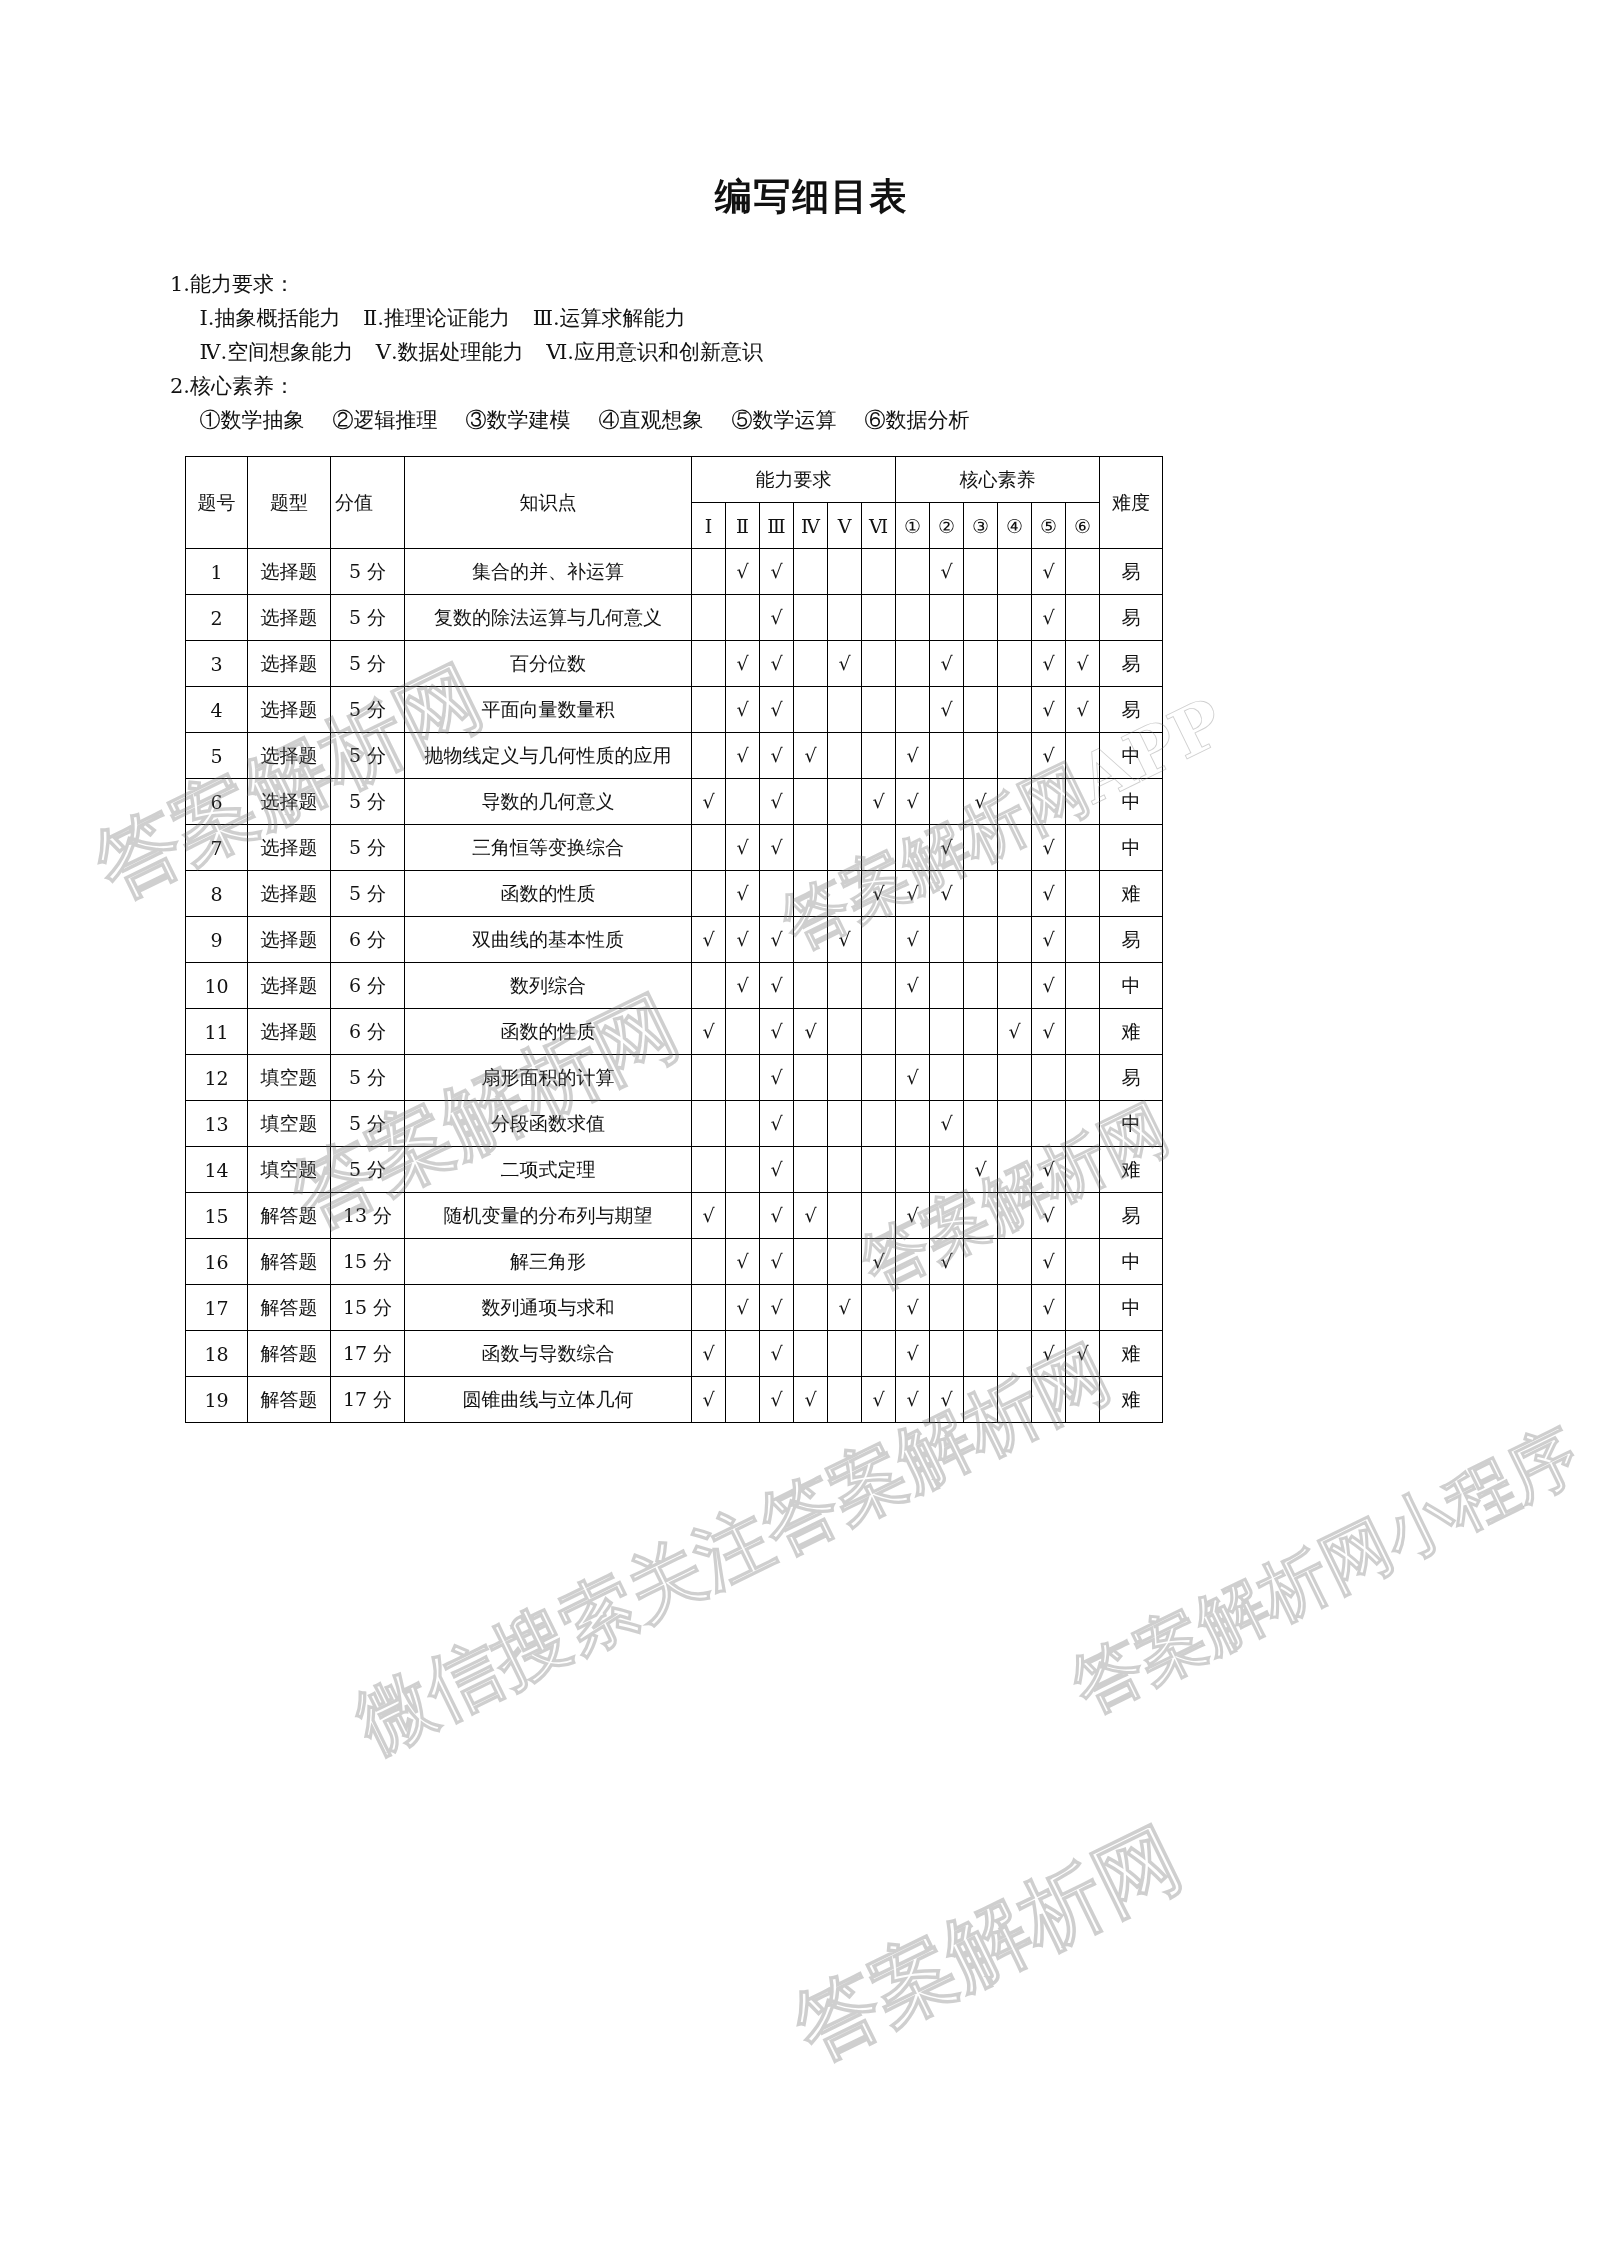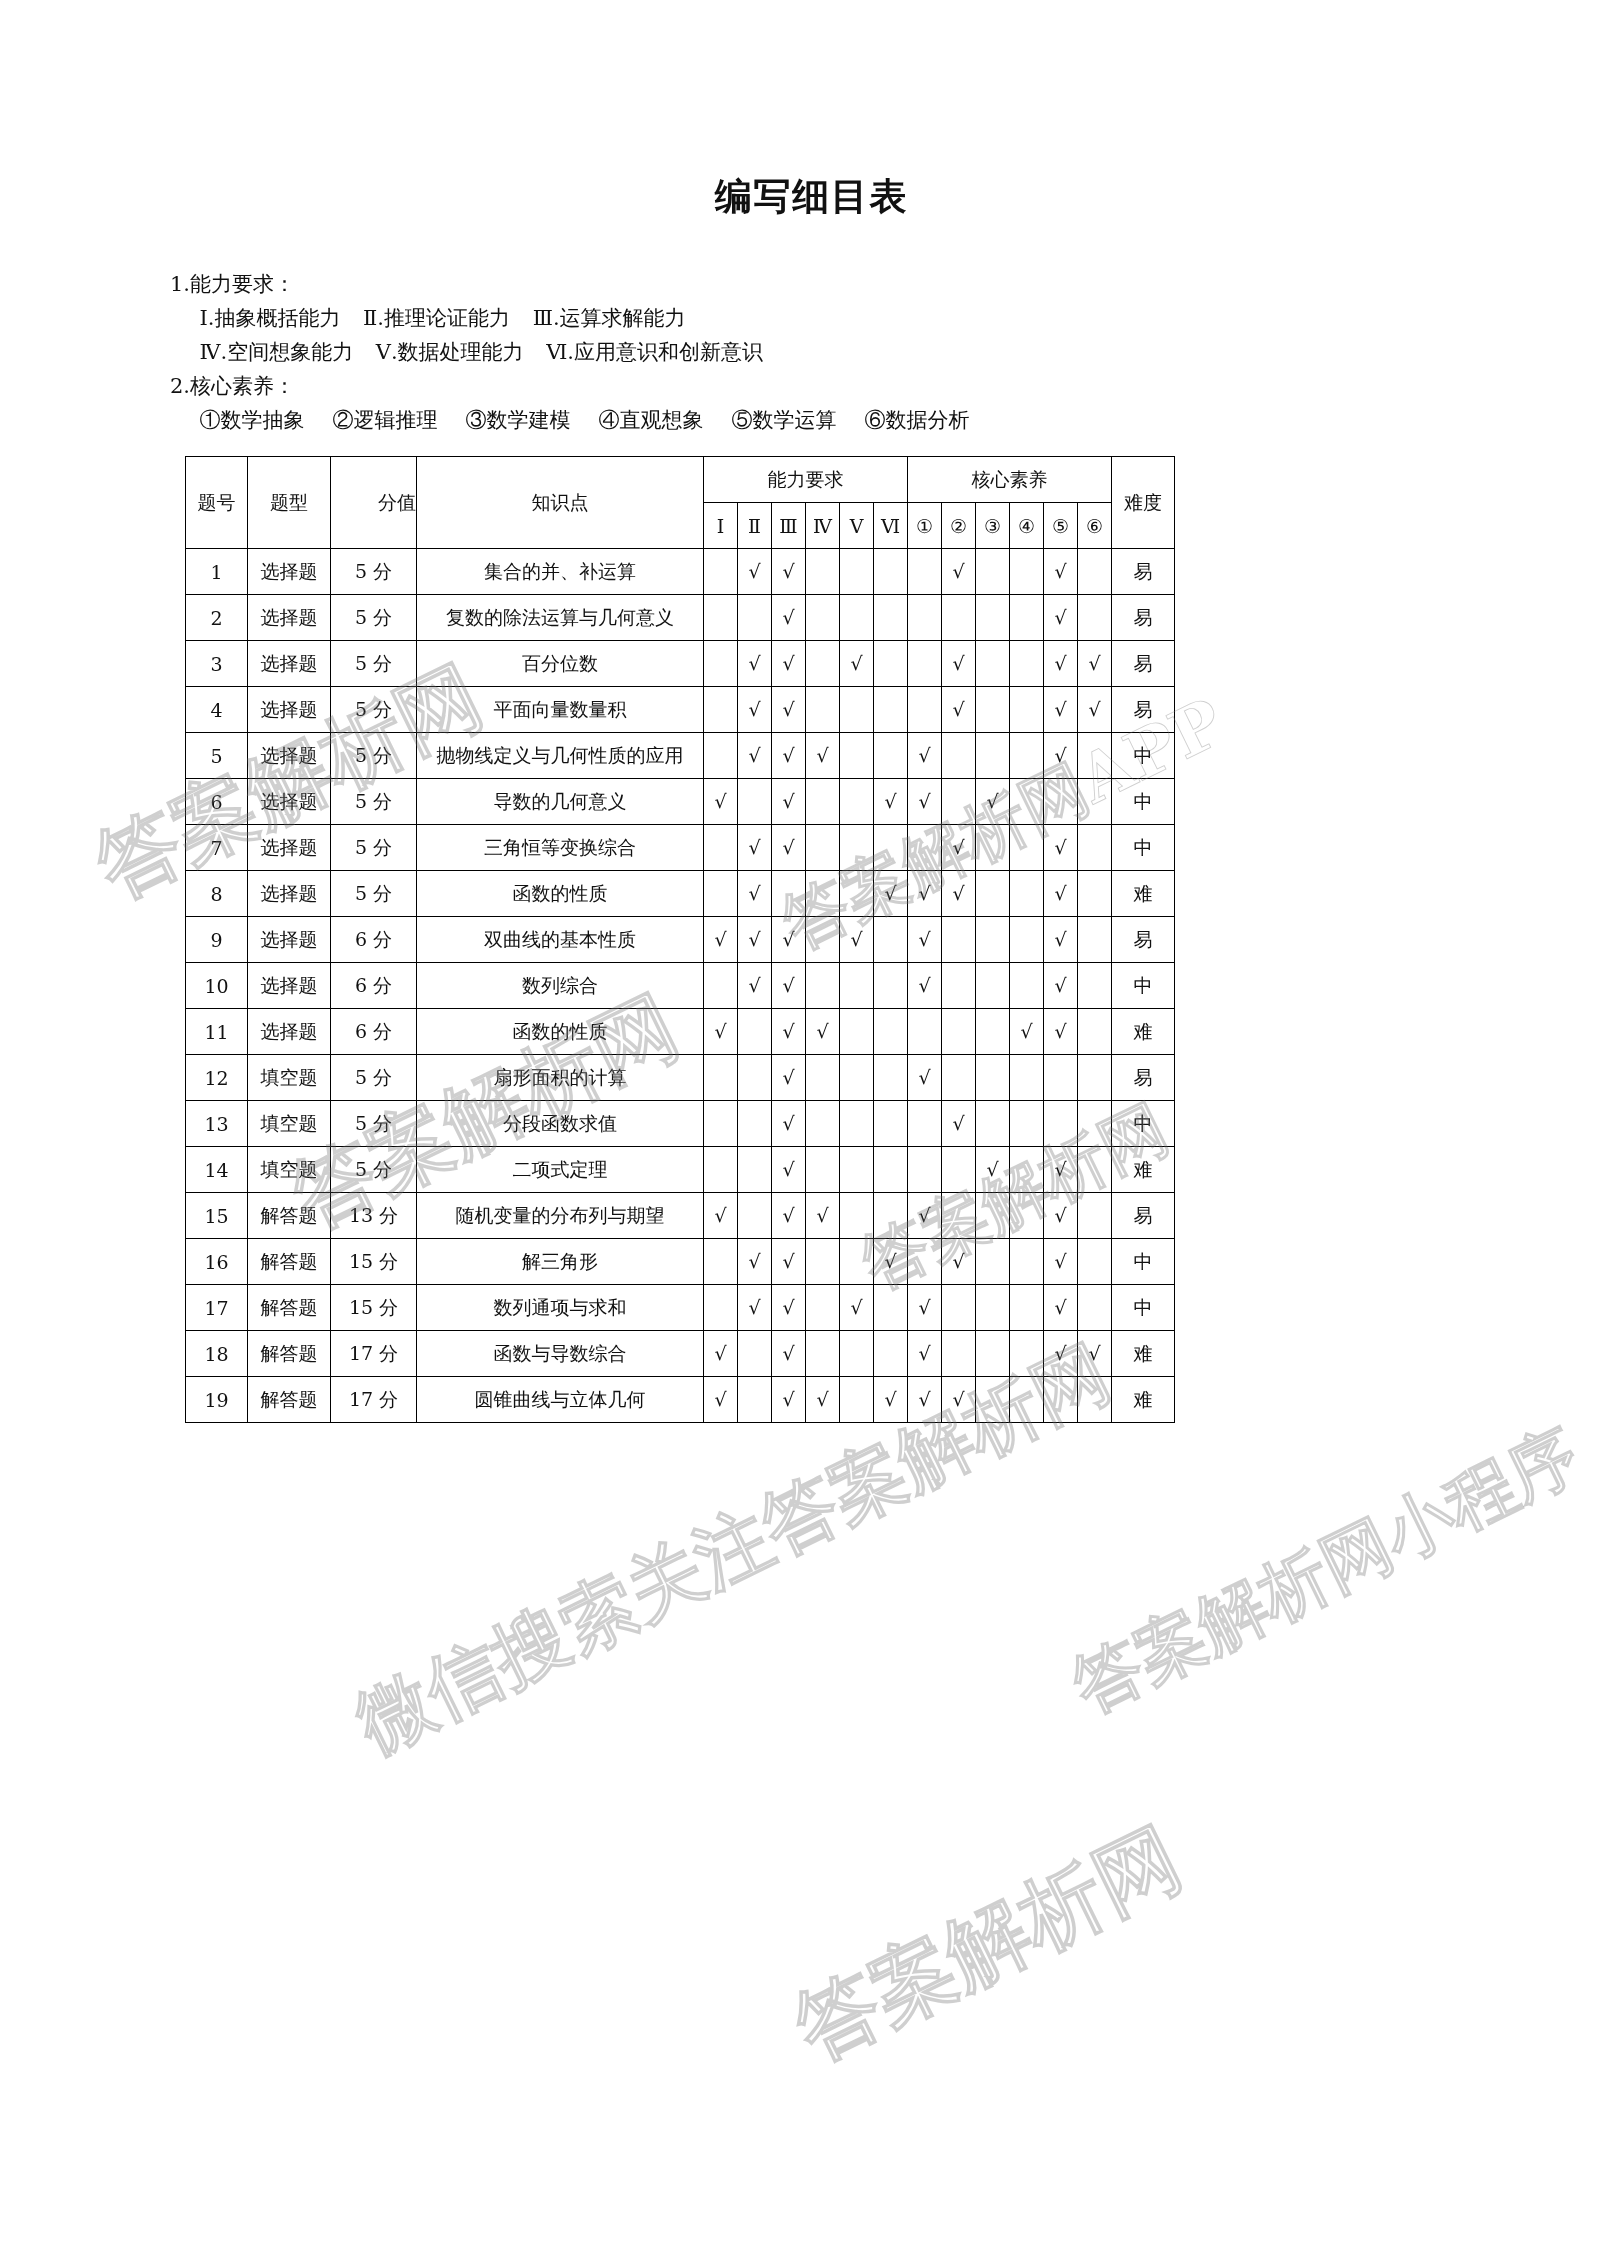--- a/index.html
+++ b/index.html
@@ -124,21 +124,21 @@
     <div class="sub spaced2">
       <span>①数学抽象</span><span>②逻辑推理</span><span>③数学建模</span><span>④直观想象</span><span>⑤数学运算</span><span>⑥数据分析</span>
     </div>
   </div>
 
   <table class="detail">
     <thead>
       <tr>
         <td class="num grouphead" rowspan="2">题号</td>
         <td class="type grouphead" rowspan="2">题型</td>
-        <td class="score grouphead" rowspan="2" style="text-align:right;padding-left:16px">分值</td>
+        <td class="score grouphead" rowspan="2" style="text-align:left;padding-left:4px">分值</td>
         <td class="knowledge grouphead" rowspan="2">知识点</td>
         <td class="grouphead" colspan="6">能力要求</td>
         <td class="grouphead" colspan="6">核心素养</td>
         <td class="diff grouphead" rowspan="2">难度</td>
       </tr>
       <tr>
         <td class="ab colhead">Ⅰ</td>
         <td class="ab colhead">Ⅱ</td>
         <td class="ab colhead">Ⅲ</td>
         <td class="ab colhead">Ⅳ</td>

